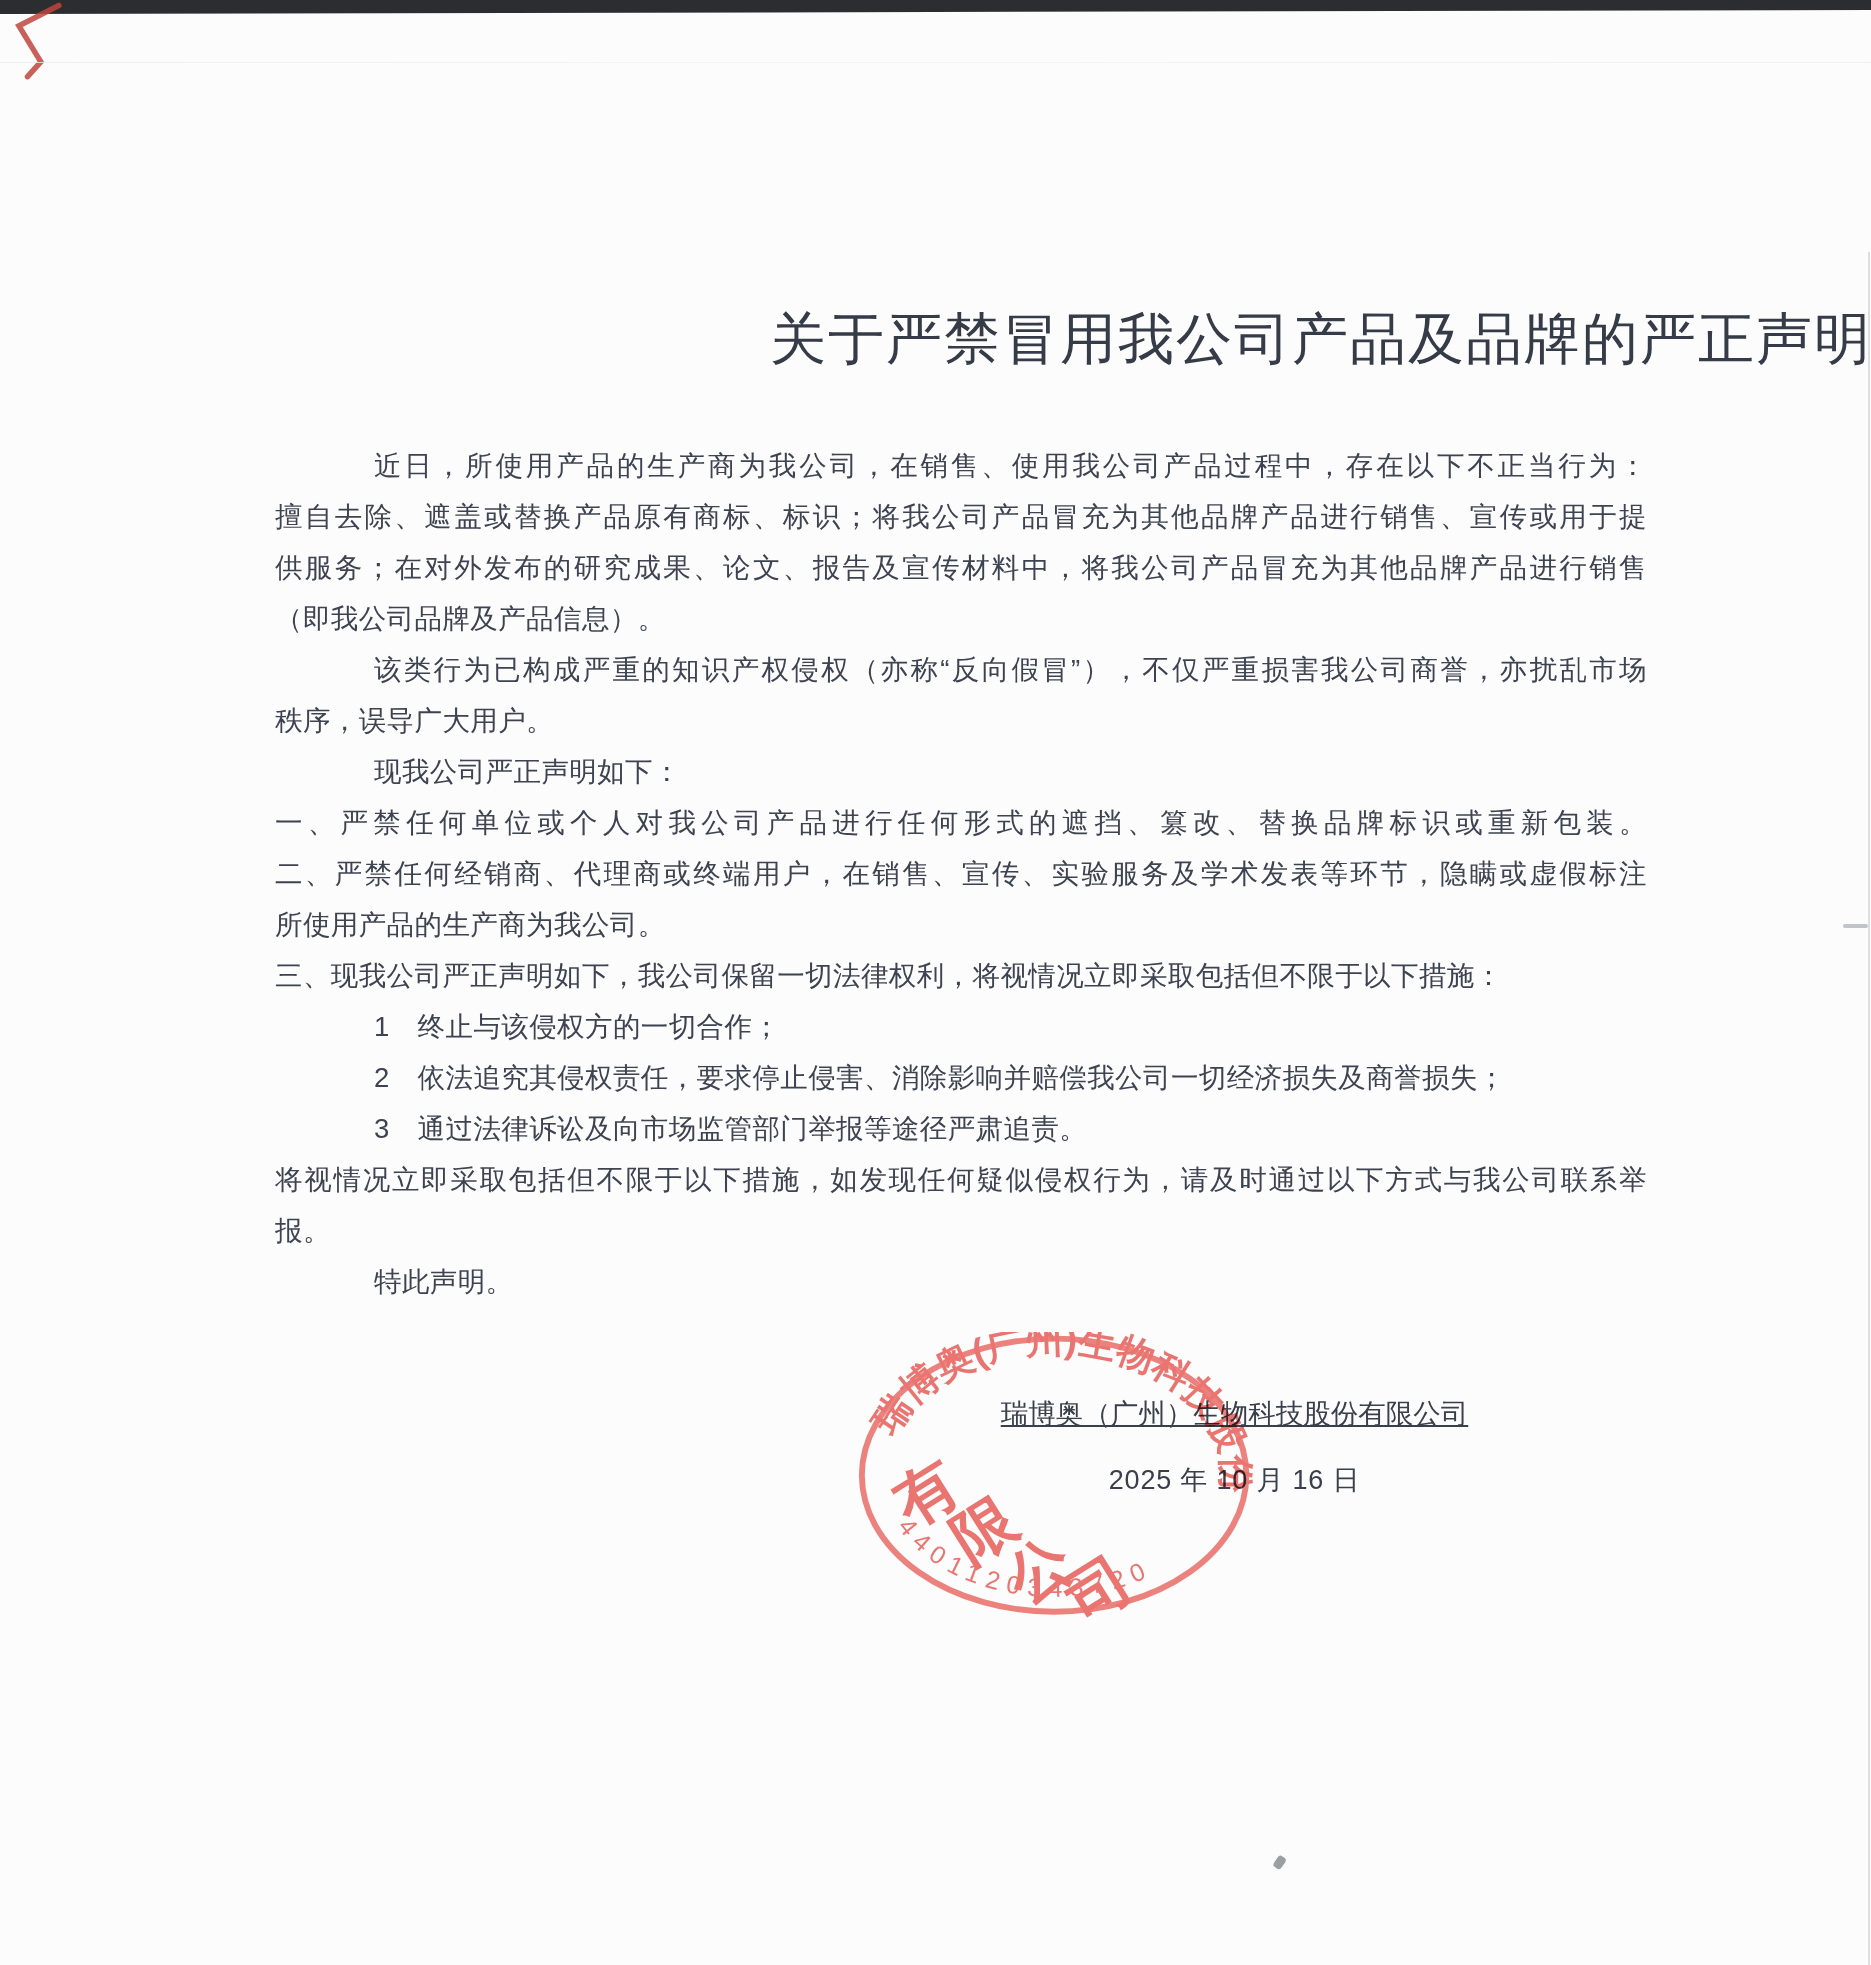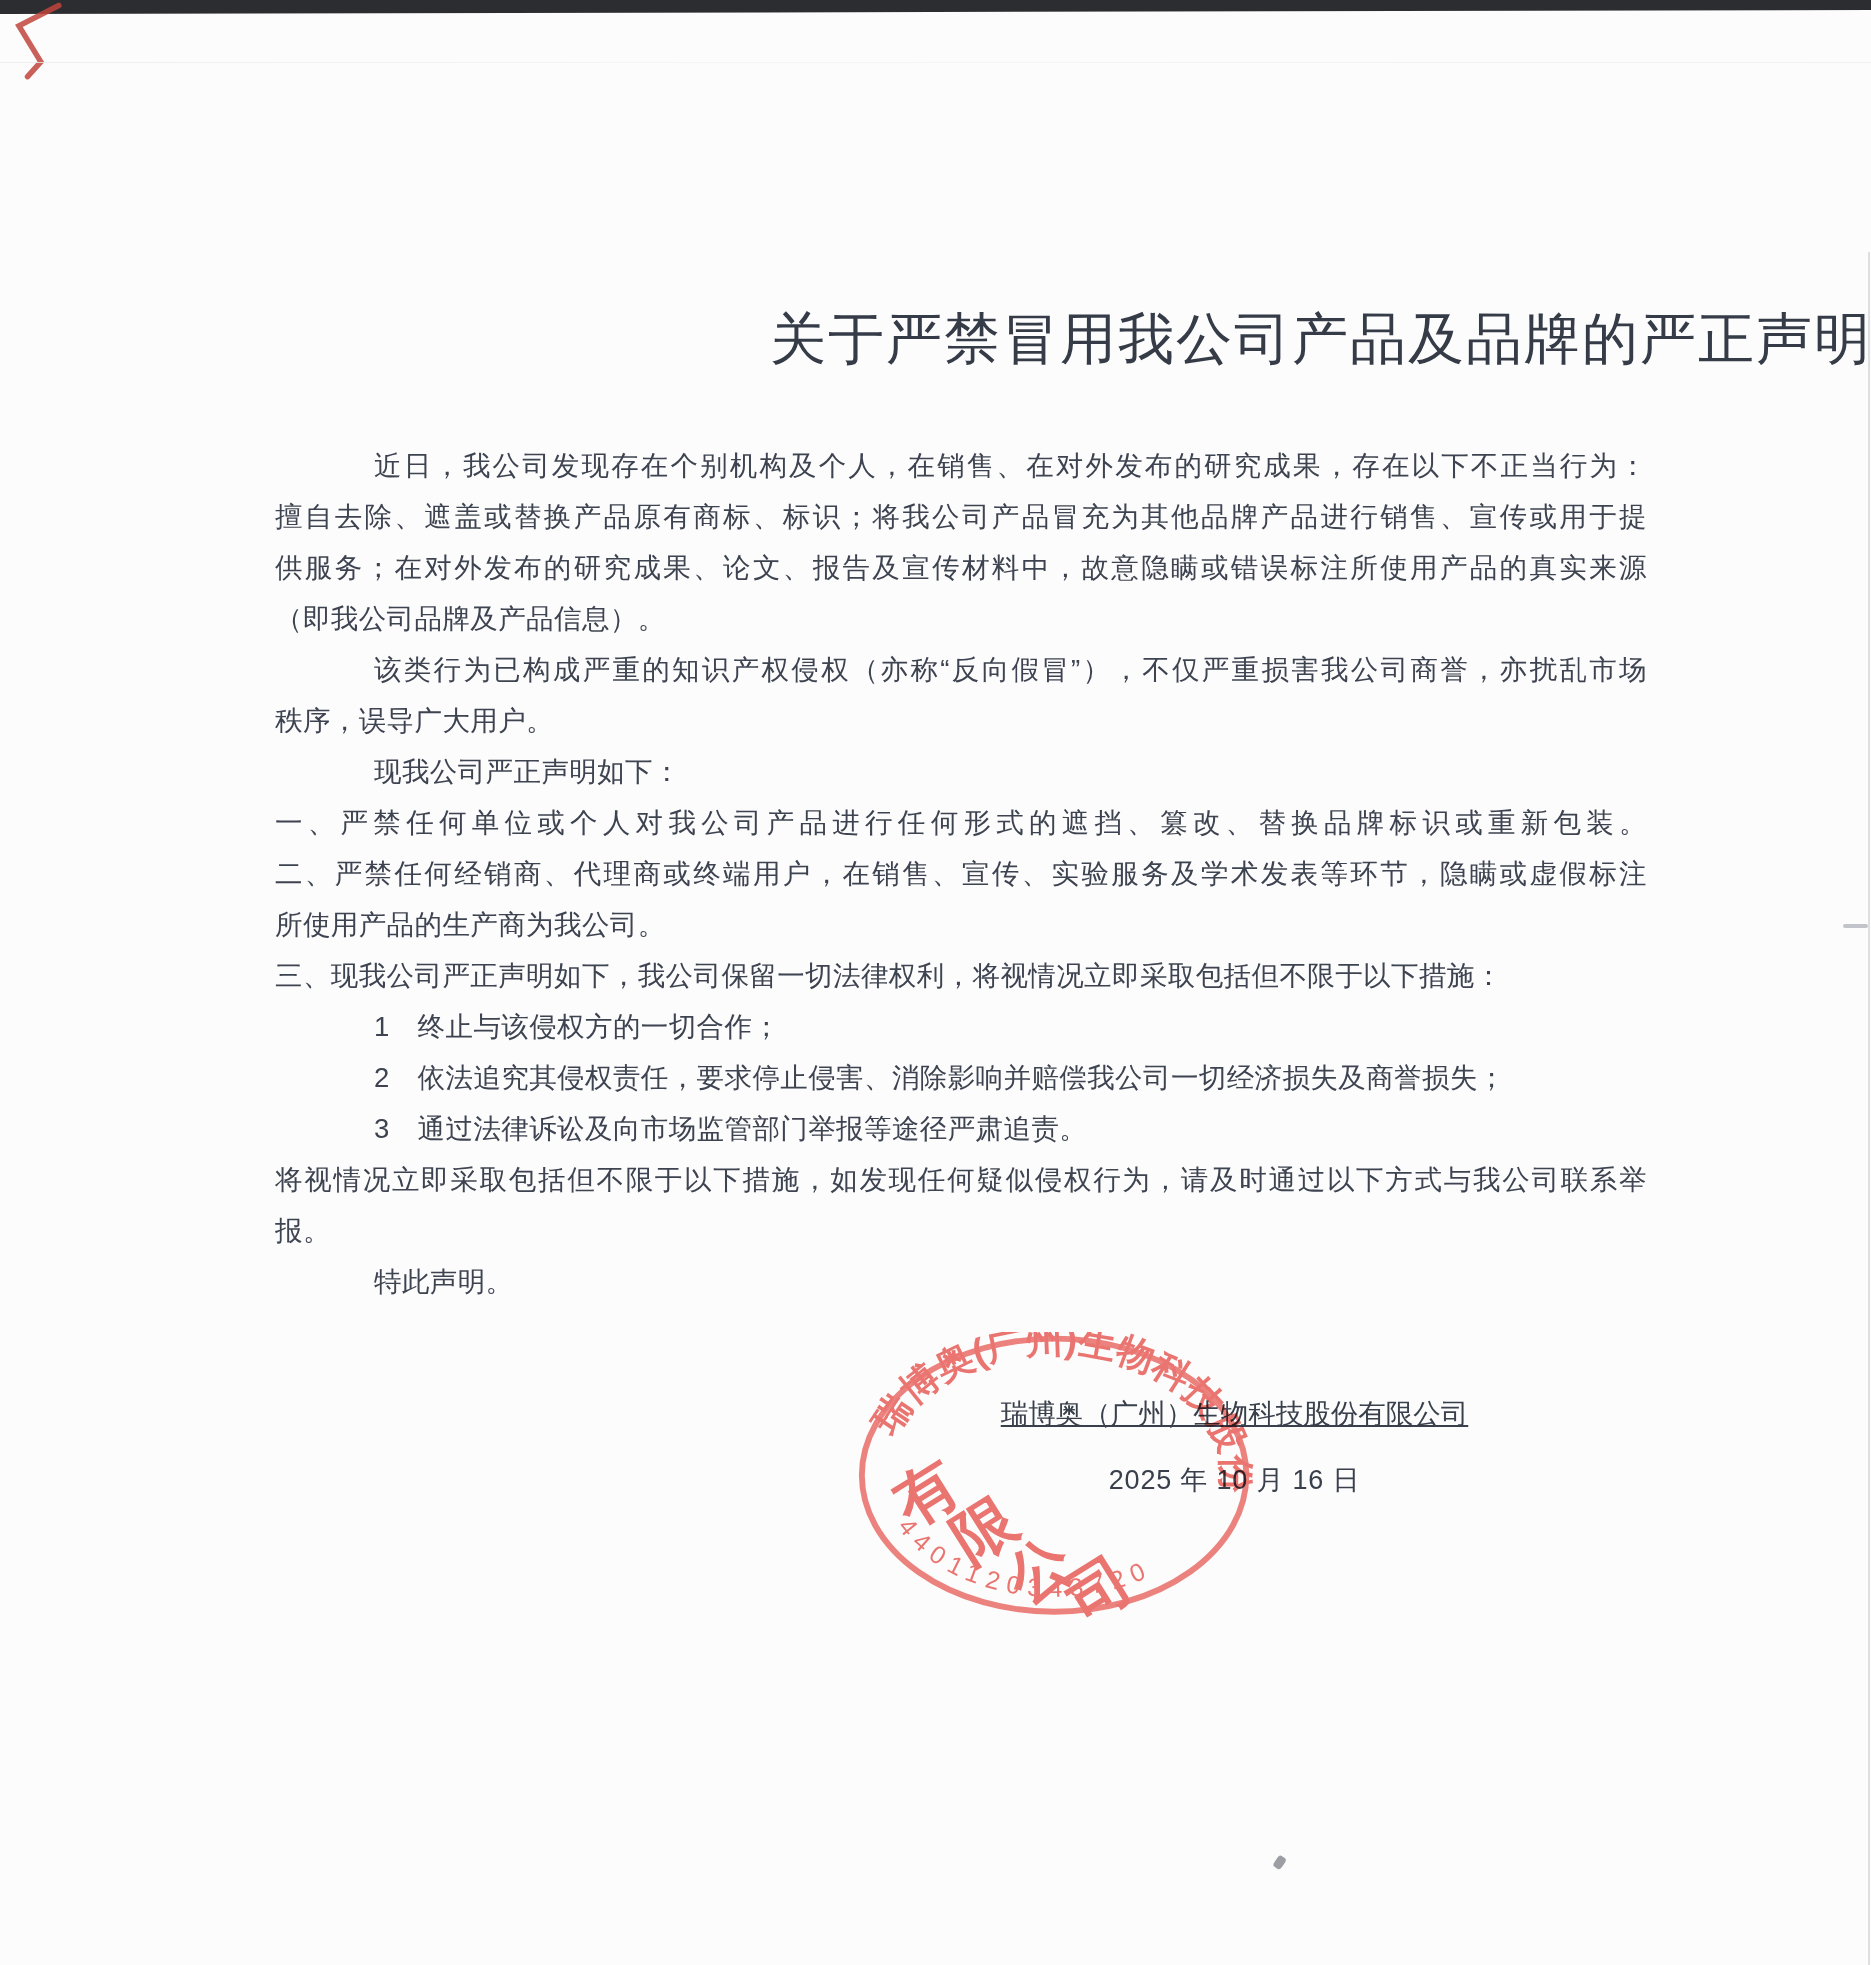--- a/index.html
+++ b/index.html
@@ -73,23 +73,23 @@
   </svg>
   <div class="crease"></div>
   <div class="edge-line"></div>
   <div class="speck" style="left:1843px;top:924px;width:25px;height:4.3px;border-radius:2px;"></div>
 
   <div class="speck" style="left:1275px;top:1856px;width:9.4px;height:13.4px;background:#5a5f66;transform:rotate(35deg);border-radius:30%;"></div>
 
   <div class="title">关于严禁冒用我公司产品及品牌的严正声明</div>
 
   <div class="body-text" id="body-text">
-      <div class="line indent just">近日，我公司发现存在个别机构及个人，在销售、在对外发布的研究成果，存在以下不正当行为：</div>
+      <div class="line indent just">近日，所使用产品的生产商为我公司，在销售、使用我公司产品过程中，存在以下不正当行为：</div>
       <div class="line just">擅自去除、遮盖或替换产品原有商标、标识；将我公司产品冒充为其他品牌产品进行销售、宣传或用于提</div>
-      <div class="line just">供服务；在对外发布的研究成果、论文、报告及宣传材料中，故意隐瞒或错误标注所使用产品的真实来源</div>
+      <div class="line just">供服务；在对外发布的研究成果、论文、报告及宣传材料中，将我公司产品冒充为其他品牌产品进行销售</div>
       <div class="line">（即我公司品牌及产品信息）。</div>
       <div class="line indent just">该类行为已构成严重的知识产权侵权（亦称“反向假冒”），不仅严重损害我公司商誉，亦扰乱市场</div>
       <div class="line">秩序，误导广大用户。</div>
       <div class="line indent">现我公司严正声明如下：</div>
       <div class="line just">一、严禁任何单位或个人对我公司产品进行任何形式的遮挡、篡改、替换品牌标识或重新包装。</div>
       <div class="line just">二、严禁任何经销商、代理商或终端用户，在销售、宣传、实验服务及学术发表等环节，隐瞒或虚假标注</div>
       <div class="line">所使用产品的生产商为我公司。</div>
       <div class="line">三、现我公司严正声明如下，我公司保留一切法律权利，将视情况立即采取包括但不限于以下措施：</div>
       <div class="line indent">1　终止与该侵权方的一切合作；</div>
       <div class="line indent">2　依法追究其侵权责任，要求停止侵害、消除影响并赔偿我公司一切经济损失及商誉损失；</div>

